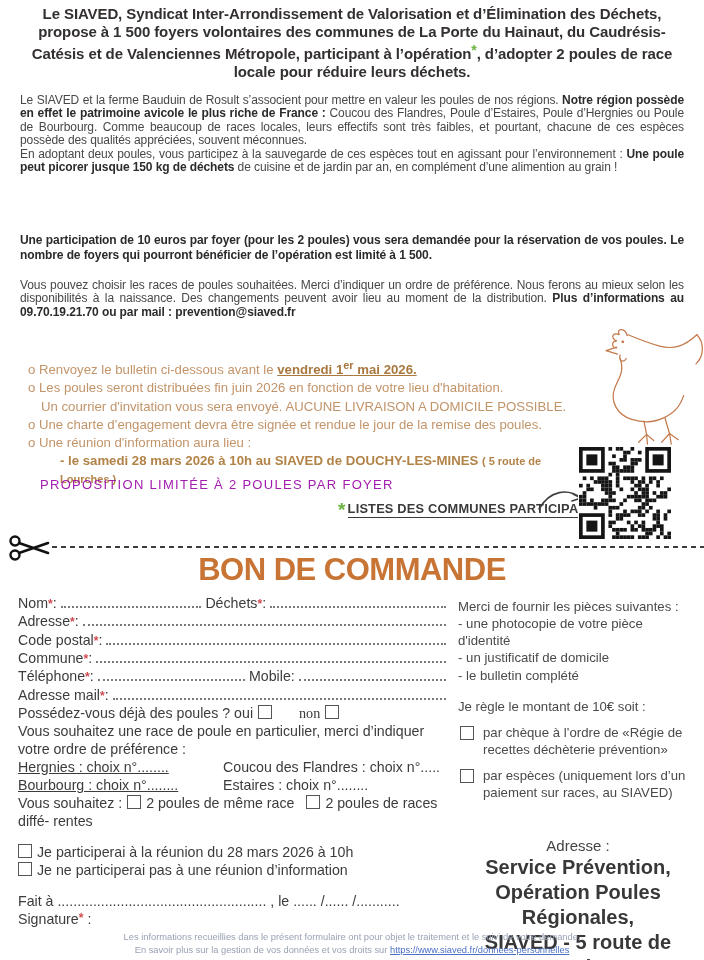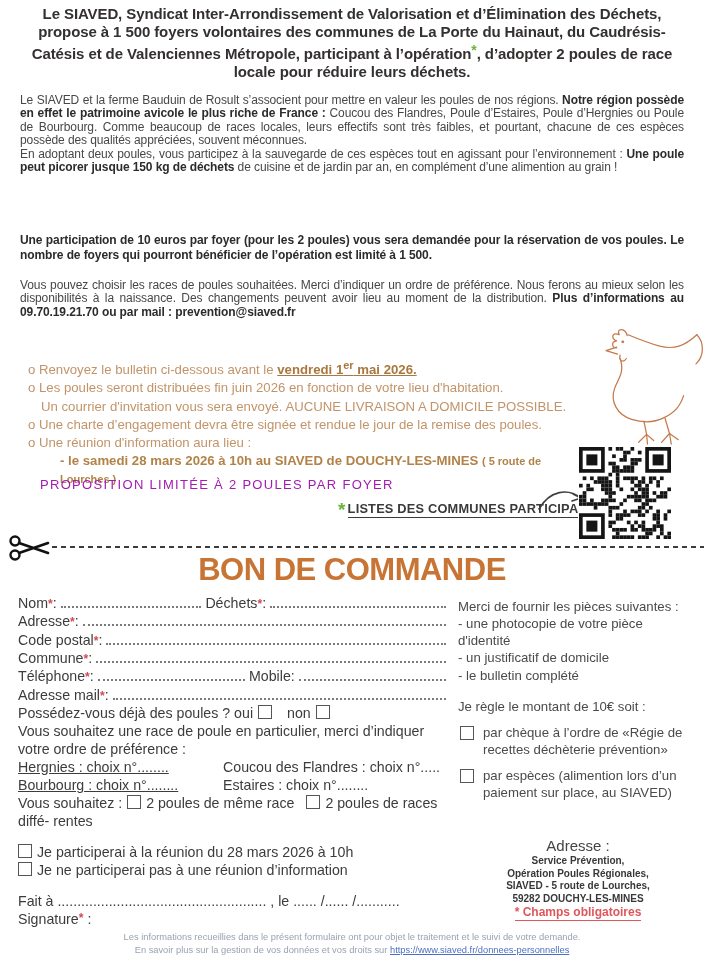--- a/index.html
+++ b/index.html
@@ -54,21 +54,21 @@
       vertical-align:-1px;margin:0 5px;background:#fff;}
   .race-row{display:flex;}
   .race-row .c1{width:205px;text-decoration:underline;} .gap12{margin-top:13px;}
 
   .form-right{position:absolute;left:458px;top:598px;width:240px;font-size:13.2px;
               line-height:1.3;color:#4a4a4a;}
   .pay-item{display:flex;gap:9px;margin-top:9px;}
   .pay-item .cb{margin:2px 0 0 2px;flex:none;}
   .addr{margin-top:34px;text-align:center;}
   .addr-title{font-size:15px;color:#444;}
-  .addr-line{font-weight:700;color:#383838;font-size:10px;line-height:1.25;}
+  .addr-line{font-weight:700;color:#383838;font-size:20px;line-height:1.25;}
   .champs{text-align:center;font-size:12px;font-weight:700;
           color:#e0565c;}
   .champs span{border-bottom:1.4px solid #e0565c;padding-bottom:1px;}
 
   .footer{position:absolute;top:931px;left:0;width:100%;text-align:center;
           font-size:9.3px;line-height:1.38;color:#99a1b3;}
   .footer a{color:#4a6fc4;text-decoration:underline;}
 </style>
 </head>
 <body>
@@ -375,21 +375,21 @@
     <div class="frow">
       <span>Adresse mail</span>
         <span class="req">*</span>
         <span> :</span>
         <span class="leader"></span>
     </div>
 
     <div>
       <span>Possédez-vous déjà des poules ? </span>
       <span>oui</span><span class="cb"></span>
-      <span style="margin-left:6px;">non</span><span class="cb"></span>
+      <span style="margin-left:18px;font-family:Liberation Serif, serif;">non</span><span class="cb"></span>
     </div>
 
     <div>Vous souhaitez une race de poule en particulier, merci d’indiquer votre ordre de préférence :</div>
 
     <div class="race-row">
       <span class="c1">Hergnies   : choix n°........</span>
       <span>Coucou des Flandres : choix n°.....</span>
     </div>
     <div class="race-row">
       <span class="c1">Bourbourg : choix n°........</span>
@@ -419,21 +419,21 @@
     <div>- un justificatif de domicile</div>
     <div>- le bulletin complété</div>
 
     <div style="margin-top:14px;">Je règle le montant de 10€ soit :</div>
     <div class="pay-item">
       <span class="cb"></span>
       <span>par chèque à l’ordre de «Régie de recettes déchèterie prévention»</span>
     </div>
     <div class="pay-item">
       <span class="cb"></span>
-      <span>par espèces (alimention lors d’un paiement sur place, au SIAVED)</span>
+      <span>par espèces (uniquement lors d’un paiement sur races, au SIAVED)</span>
     </div>
 
     <div class="addr">
       <div class="addr-title">Adresse :</div>
       <div class="addr-line">Service Prévention,</div>
       <div class="addr-line">Opération Poules Régionales,</div>
       <div class="addr-line">SIAVED - 5 route de Lourches,</div>
       <div class="addr-line">59282  DOUCHY-LES-MINES</div>
     </div>
     <div class="champs"><span>* Champs obligatoires</span></div>

